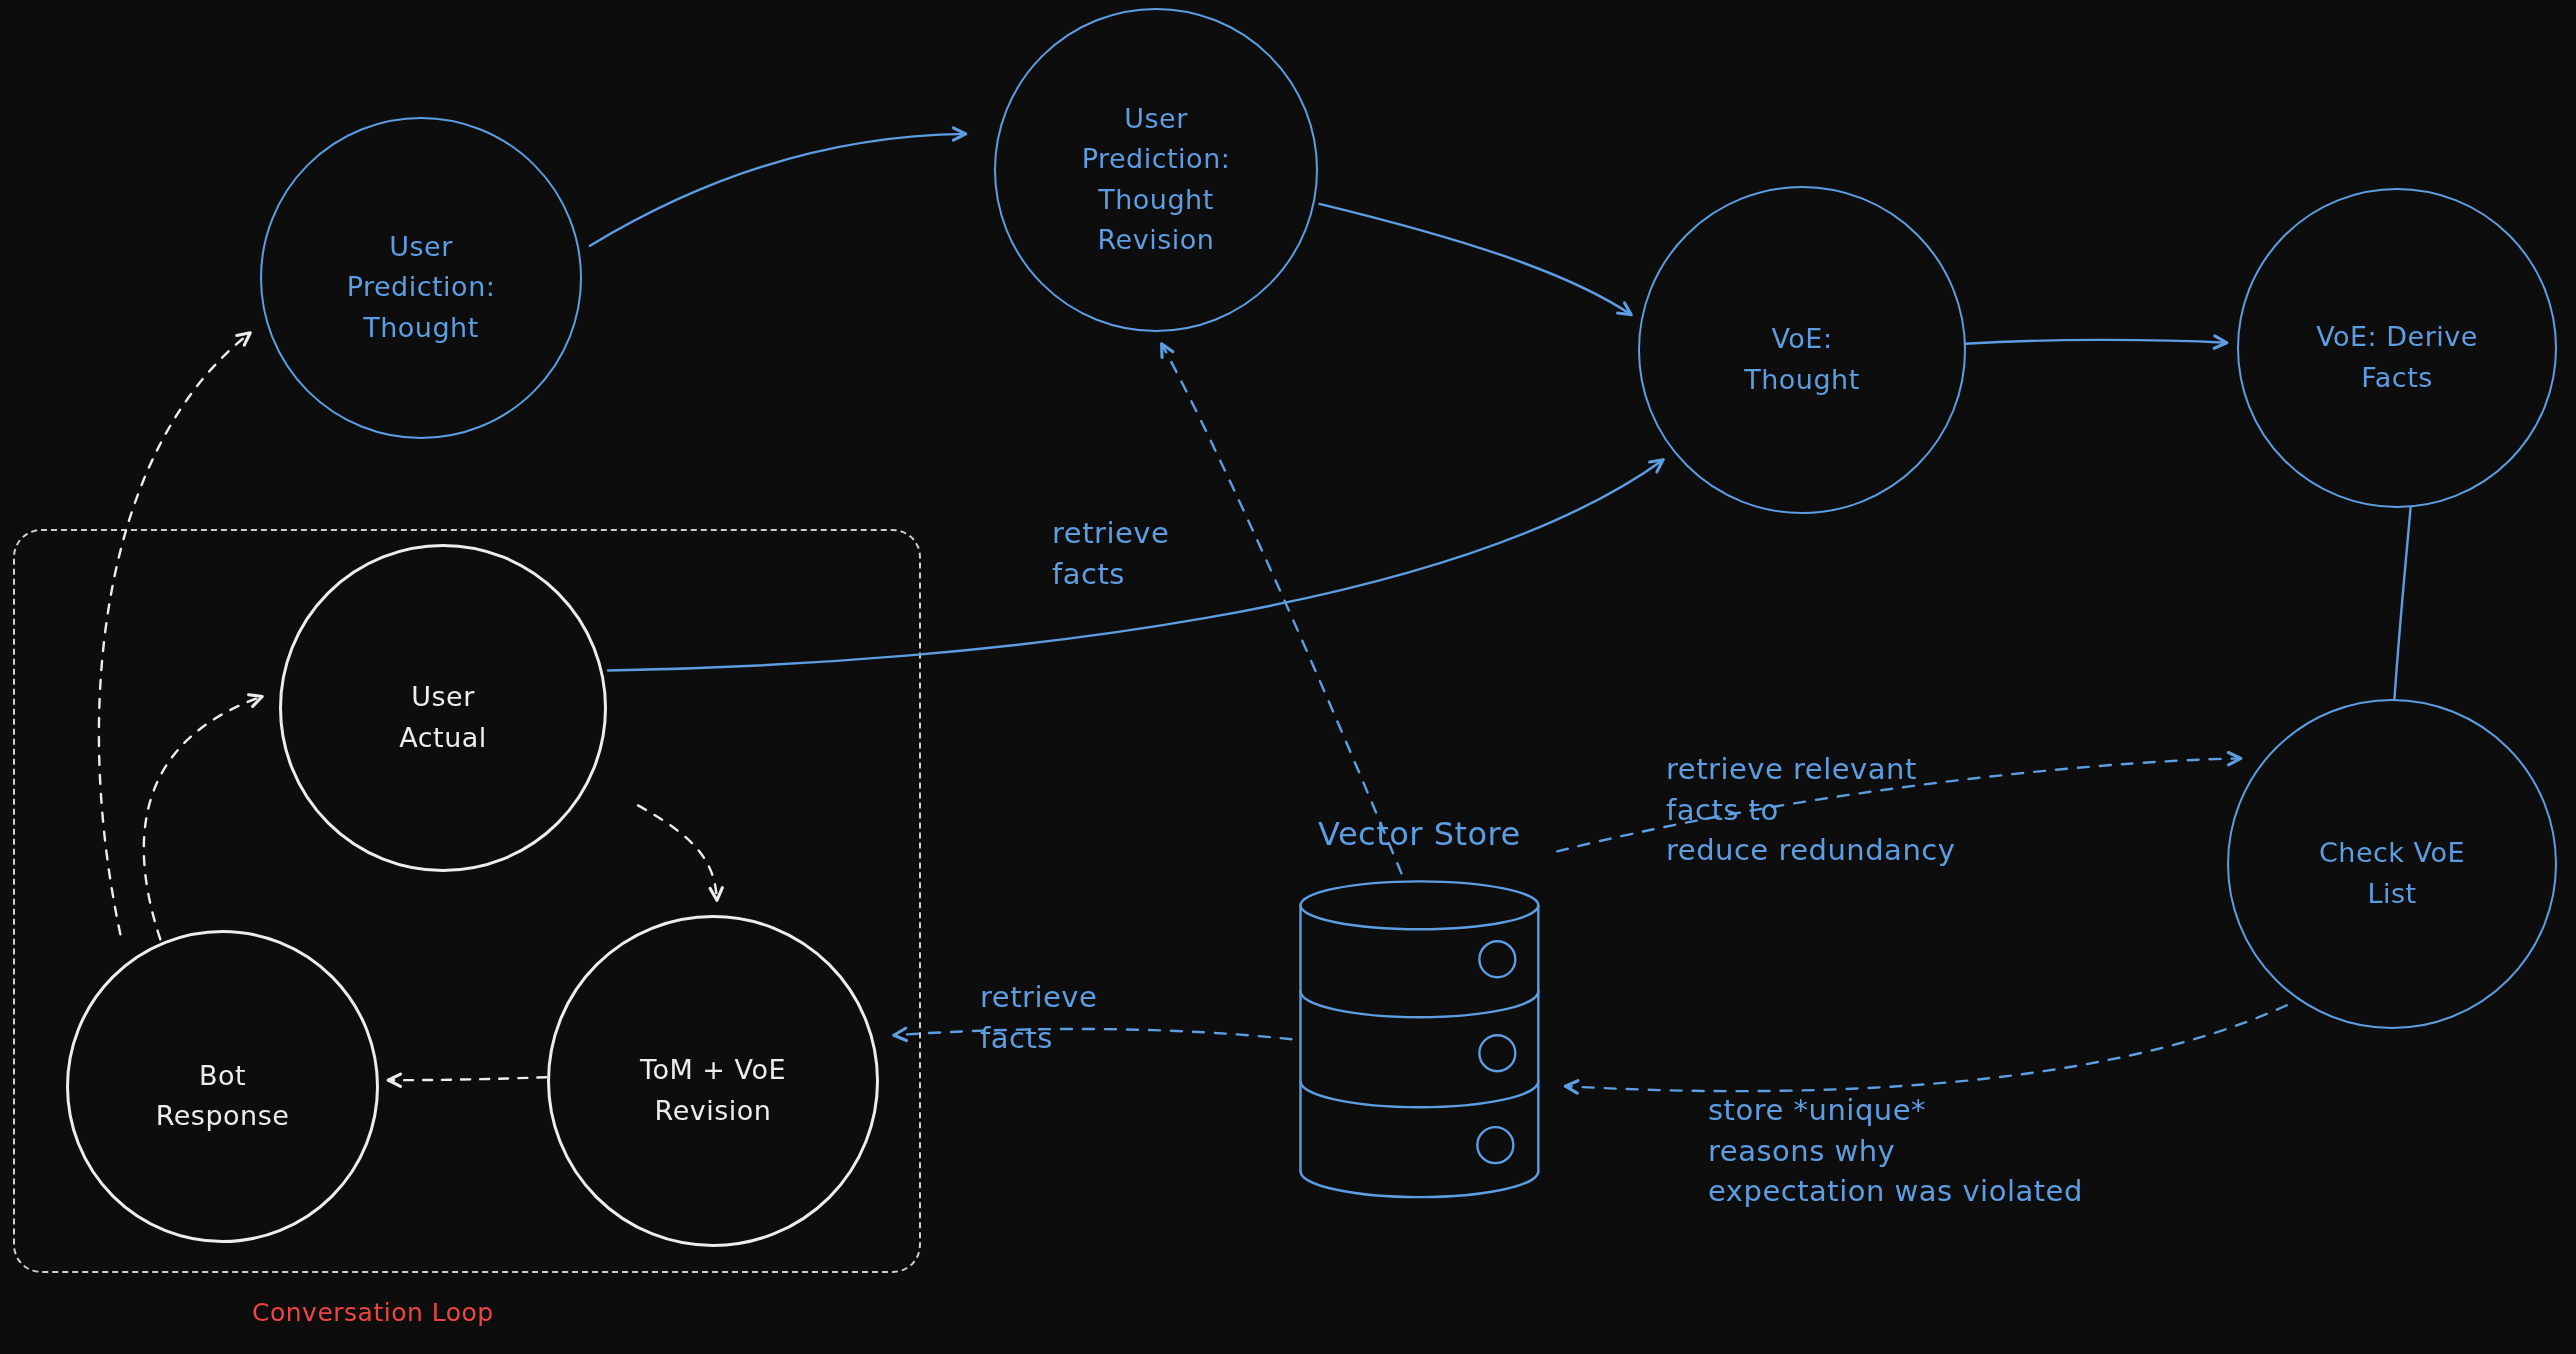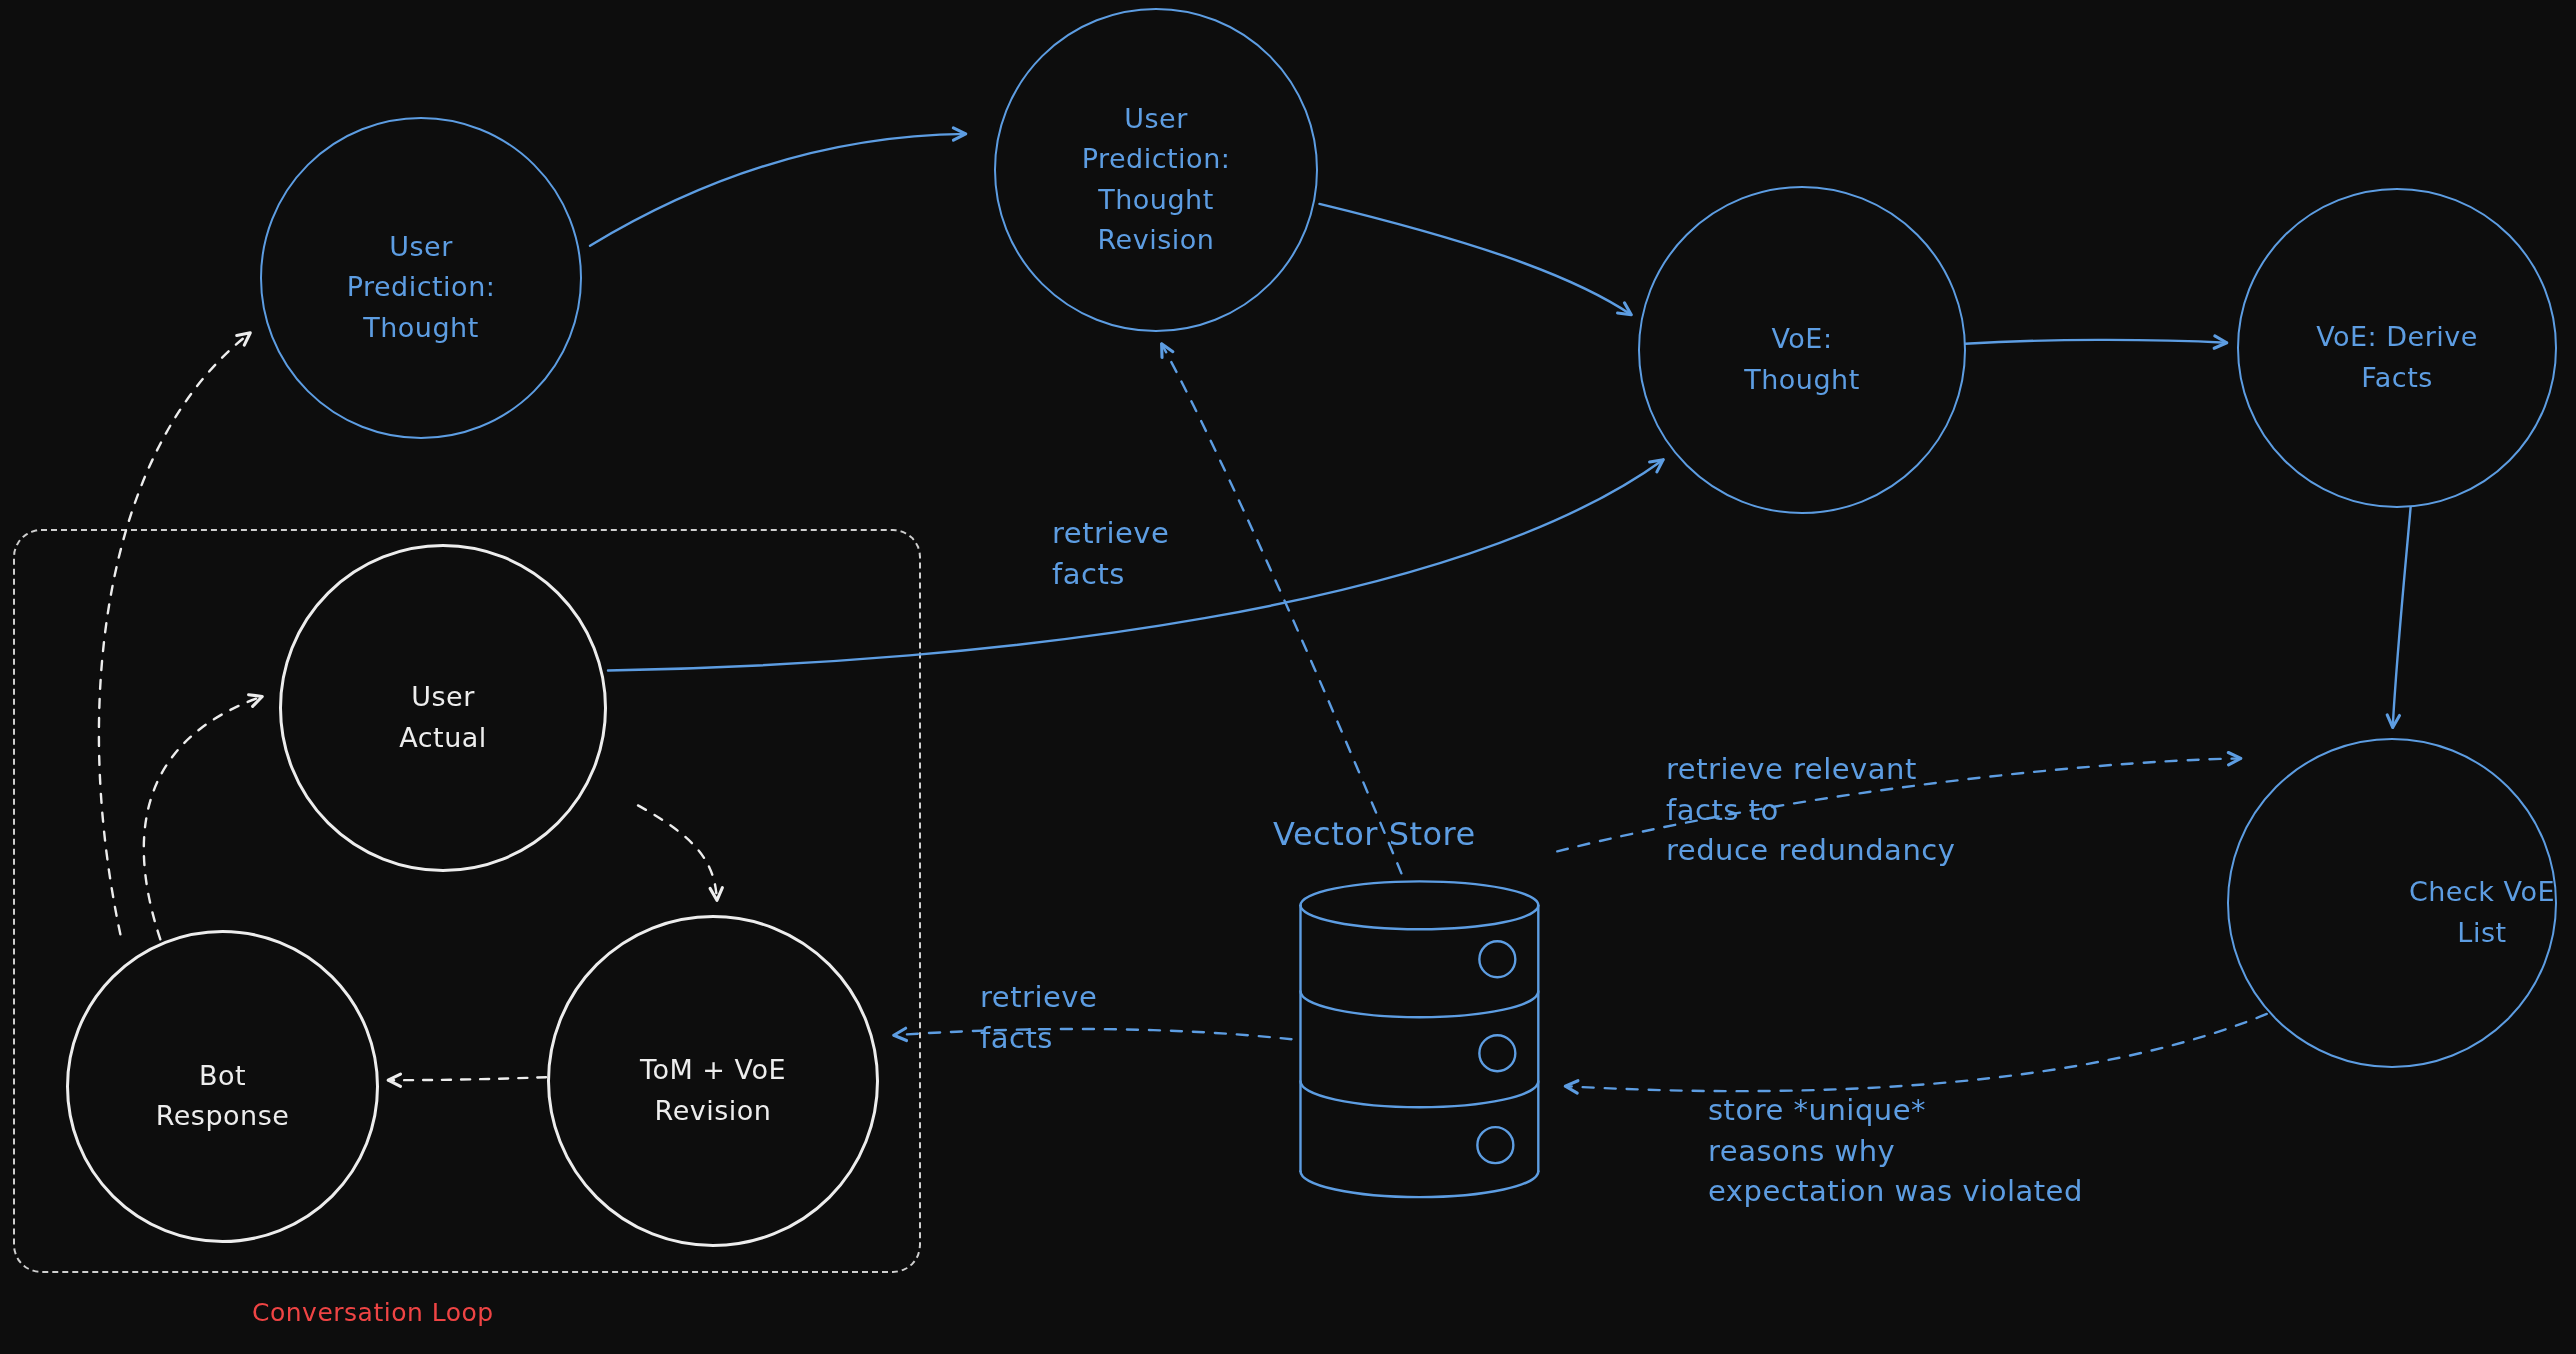--- a/index.html
+++ b/index.html
@@ -106,39 +106,39 @@
 Revision</span>
   </div>
   <div class="node blue" style="left:1638px;top:186px;width:324px;height:324px;">
     <span>VoE:
 Thought</span>
   </div>
   <div class="node blue" style="left:2237px;top:188px;width:316px;height:316px;">
     <span>VoE: Derive
 Facts</span>
   </div>
-  <div class="node blue" style="left:2227px;top:738px;width:326px;height:326px;justify-content:flex-end;">
+  <div class="node blue" style="left:2227px;top:699px;width:326px;height:326px;">
     <span>Check VoE
 List</span>
   </div>
 
   <div class="node white" style="left:279px;top:544px;width:322px;height:322px;">
     <span>User
 Actual</span>
   </div>
   <div class="node white" style="left:66px;top:930px;width:307px;height:307px;">
     <span>Bot
 Response</span>
   </div>
   <div class="node white" style="left:547px;top:915px;width:326px;height:326px;">
     <span>ToM + VoE
 Revision</span>
   </div>
 
-  <div class="lbl blue store-title" style="left:1273px;top:812px;width:300px;">Vector Store</div>
+  <div class="lbl blue store-title" style="left:1318px;top:812px;width:300px;">Vector Store</div>
 
   <div class="lbl white" style="left:252px;top:1295px;width:400px;">Conversation Loop</div>
 
   <div class="lbl blue" style="left:1052px;top:513px;width:220px;">retrieve
 facts</div>
 
   <div class="lbl blue" style="left:980px;top:977px;width:220px;">retrieve
 facts</div>
 
   <div class="lbl blue" style="left:1666px;top:749px;width:460px;">retrieve relevant

